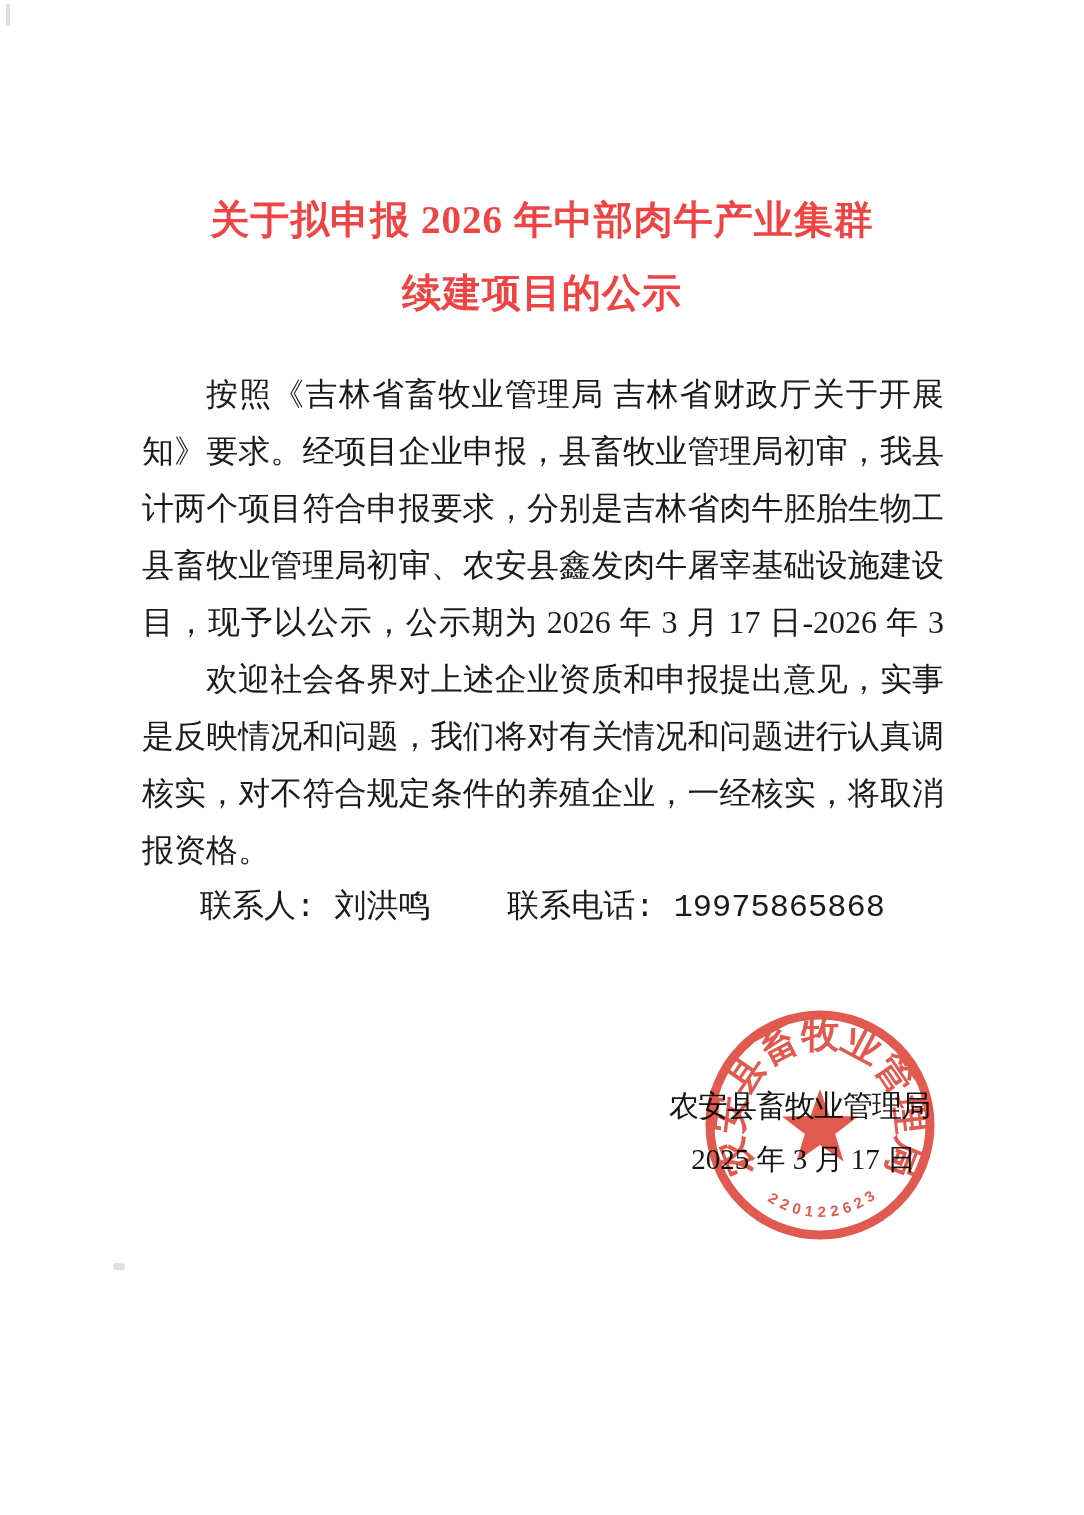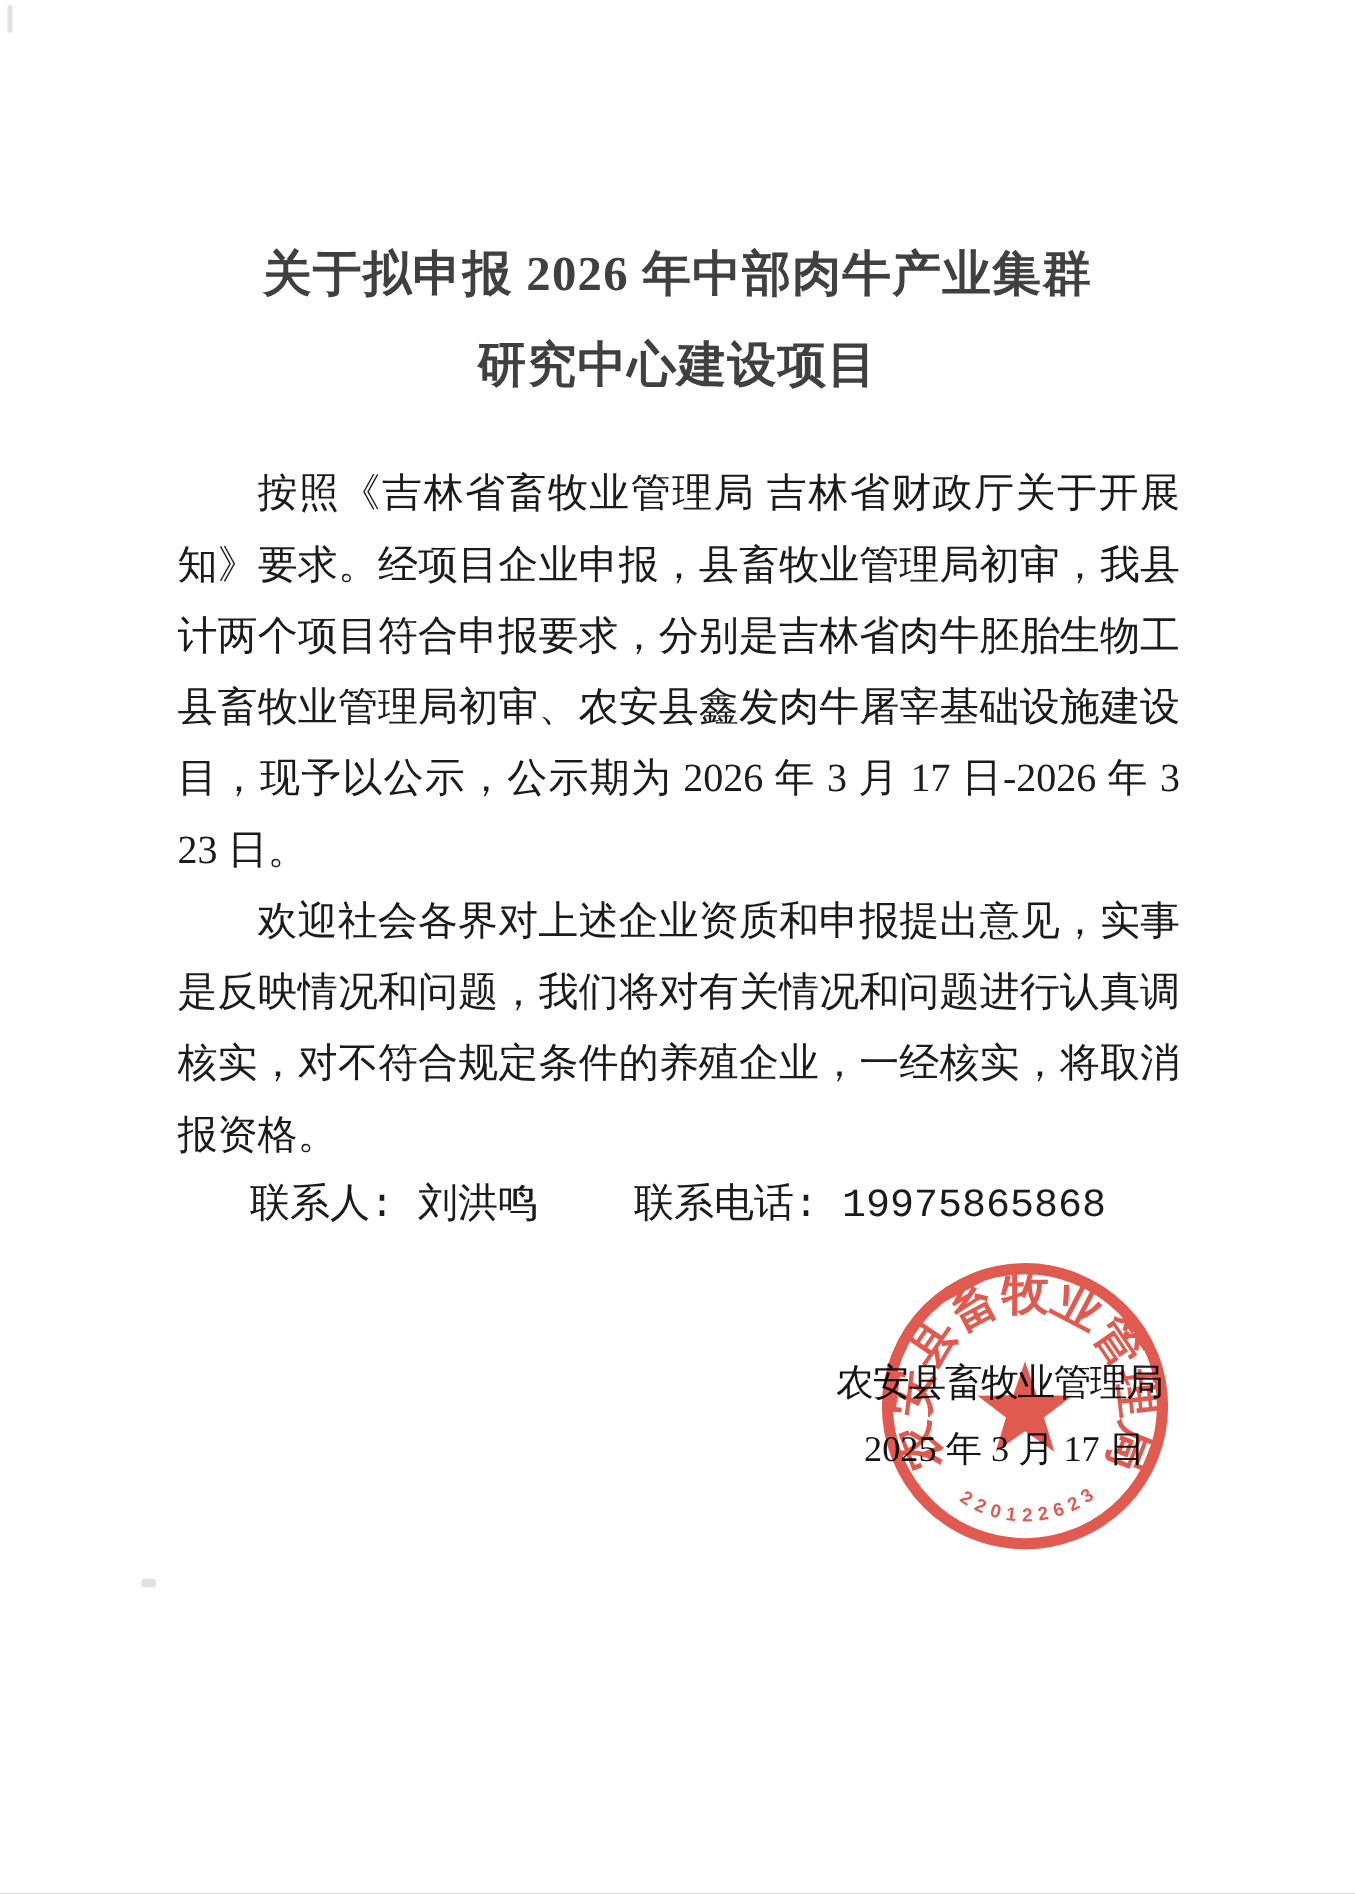--- a/index.html
+++ b/index.html
@@ -13,21 +13,21 @@
     overflow:hidden;
   }
   .doc-title{
     position:absolute;
     top:183px;left:0;width:100%;
     text-align:center;
     font-size:39px;
     font-weight:700;
     line-height:73px;
     letter-spacing:1px;
-    color:#404040;
+    color:#ef4444;
   }
   .body-text{
     position:absolute;
     top:366px;left:142px;width:802px;
     font-size:32px;
     line-height:57px;
     color:#1b1b1b;
   }
   .line{
     text-align:justify;
@@ -85,30 +85,29 @@
 </head>
 <body>
 
 <div class="page">
 
   <div class="speck speck-a"></div>
   <div class="speck speck-b"></div>
 
   <div class="doc-title">
     <div>关于拟申报 2026 年中部肉牛产业集群</div>
-    <div>研究中心建设项目</div>
+    <div>续建项目的公示</div>
   </div>
 
   <div class="body-text">
     <div class="line indent">按照《吉林省畜牧业管理局 吉林省财政厅关于开展中</div>
     <div class="line">知》要求。经项目企业申报，县畜牧业管理局初审，我县共</div>
     <div class="line">计两个项目符合申报要求，分别是吉林省肉牛胚胎生物工程</div>
     <div class="line">县畜牧业管理局初审、农安县鑫发肉牛屠宰基础设施建设项</div>
     <div class="line">目，现予以公示，公示期为 2026 年 3 月 17 日-2026 年 3 月</div>
-    <div class="line end">23 日。</div>
 
     <div class="line indent">欢迎社会各界对上述企业资质和申报提出意见，实事求</div>
     <div class="line">是反映情况和问题，我们将对有关情况和问题进行认真调查</div>
     <div class="line">核实，对不符合规定条件的养殖企业，一经核实，将取消申</div>
     <div class="line end">报资格。</div>
 
     <div class="line end contact">联系人: 刘洪鸣    联系电话: 19975865868</div>
   </div>
 
   <div class="sig-org">农安县畜牧业管理局</div>

